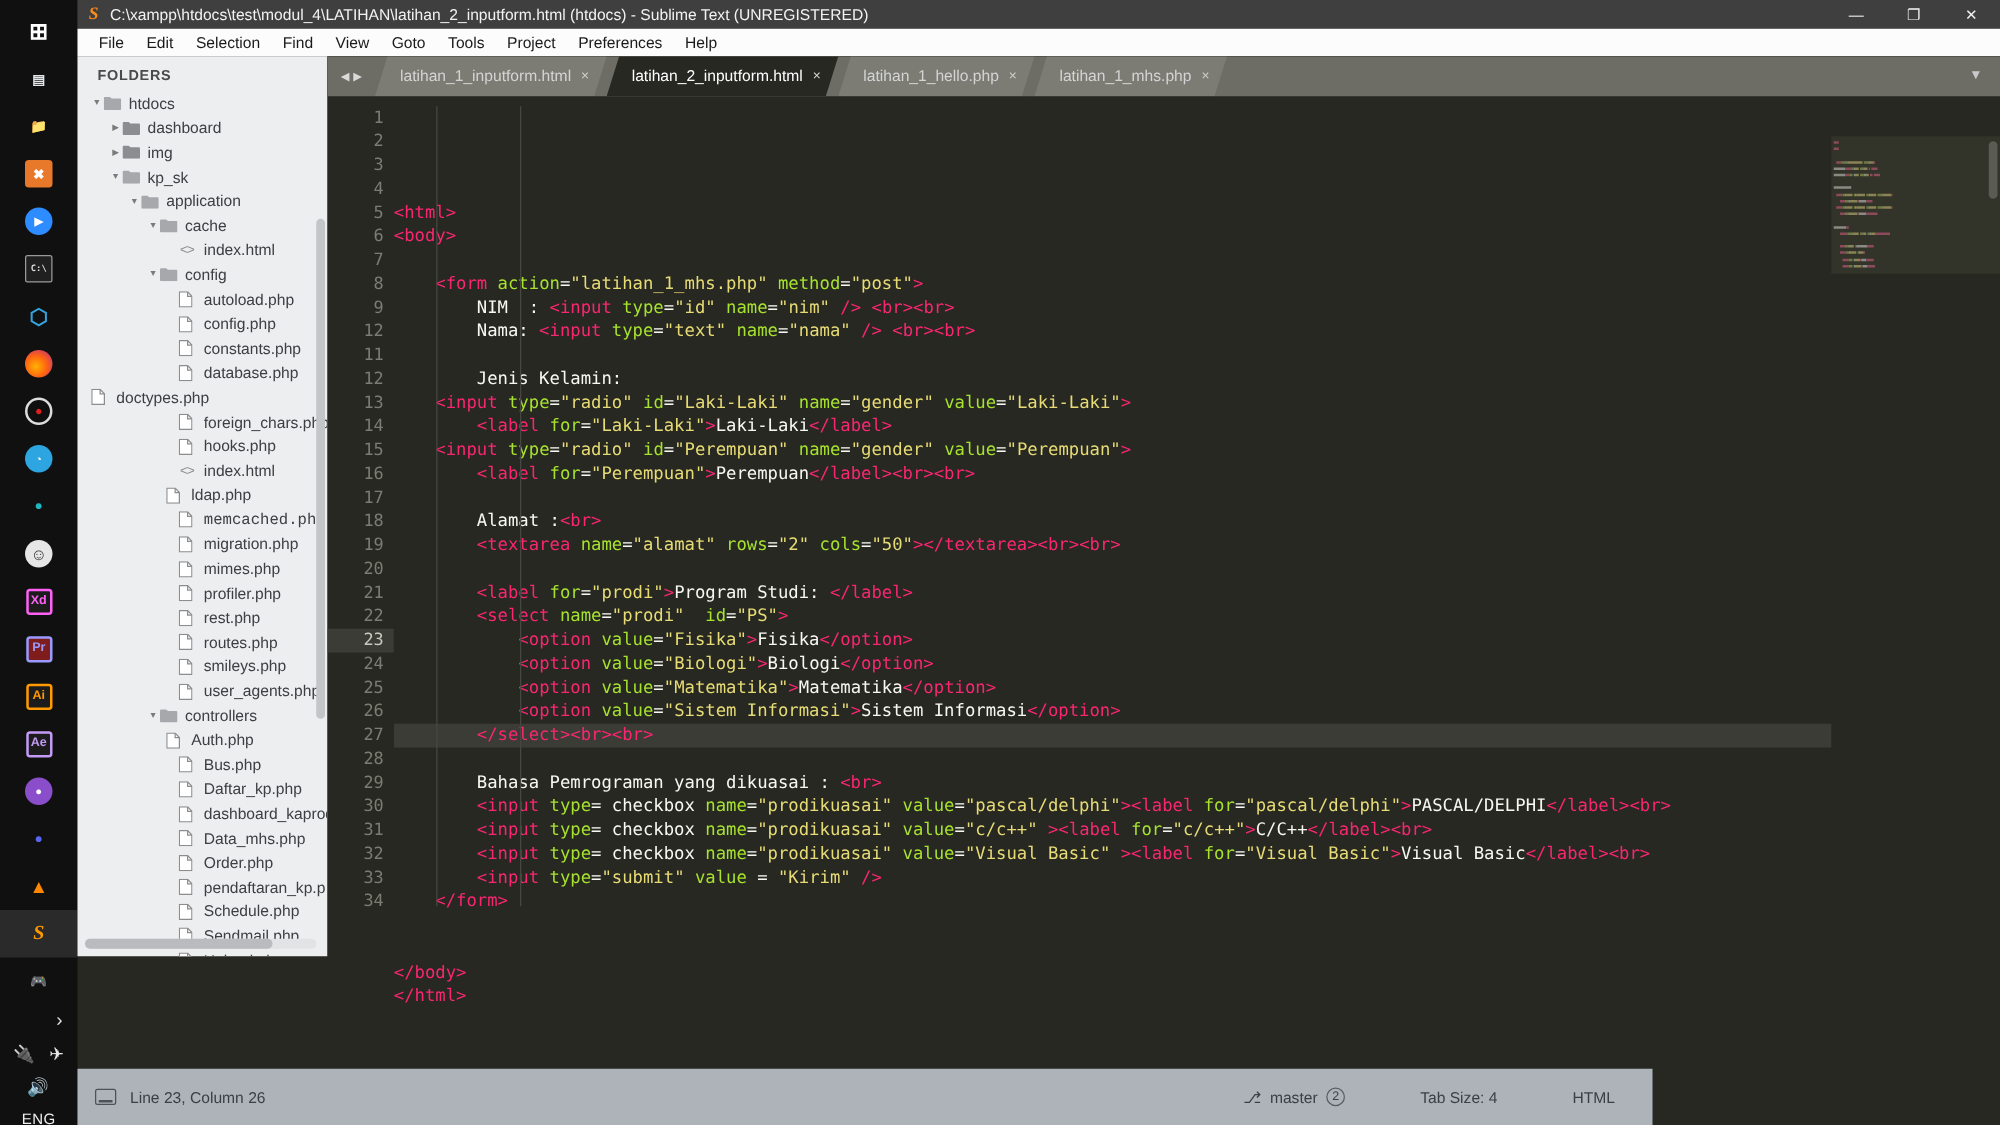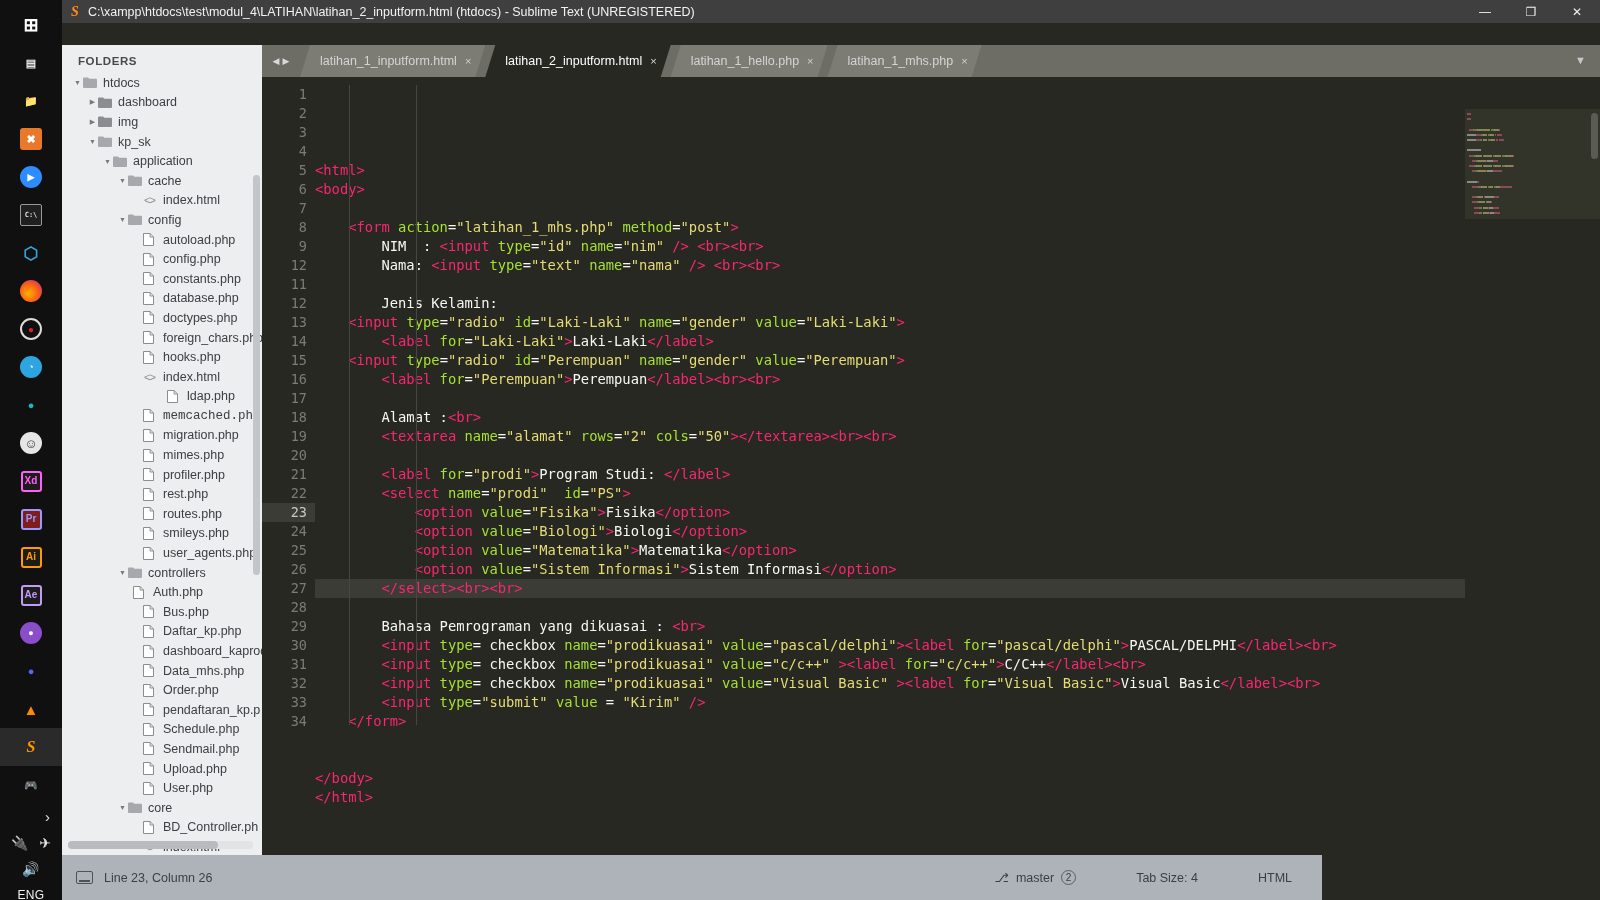--- a/index.html
+++ b/index.html
@@ -71,21 +71,21 @@
   }
   .menu-item { padding: 0 9px; height: 22px; line-height: 22px; }
 
   .body-area {
     position: absolute; left: 0; top: 45px; width: 1538px; height: 810px;
     display: flex;
   }
 
   
   .sidebar {
-    width: 200px; height: 810px; background: #edeef0;
+    width: 200px; height: 720px; background: #edeef0;
     position: relative; overflow: hidden; flex: none;
   }
   .sb-title {
     font-size: 11.5px; font-weight: bold; color: #4a4a4a;
     letter-spacing: .6px; padding: 10px 0 6px 16px;
   }
   .tree { font-size: 12.5px; color: #3c4043; }
   .trow {
     height: 19.6px; display: flex; align-items: center;
     white-space: nowrap; overflow: hidden;
@@ -281,20 +281,32 @@
     <div class="titlebar">
       <div class="title-logo">S</div>
       <div class="title-text">C:\xampp\htdocs\test\modul_4\LATIHAN\latihan_2_inputform.html (htdocs) - Sublime Text (UNREGISTERED)</div>
       <div class="win-btns">
         <div class="win-btn">—</div>
         <div class="win-btn">❐</div>
         <div class="win-btn close">✕</div>
       </div>
     </div>
 
+    <div class="menubar" id="menubar">
+        <div class="menu-item">File</div>
+        <div class="menu-item">Edit</div>
+        <div class="menu-item">Selection</div>
+        <div class="menu-item">Find</div>
+        <div class="menu-item">View</div>
+        <div class="menu-item">Goto</div>
+        <div class="menu-item">Tools</div>
+        <div class="menu-item">Project</div>
+        <div class="menu-item">Preferences</div>
+        <div class="menu-item">Help</div>
+      </div>
 
     <div class="body-area">
 
       <div class="sidebar">
         <div class="sb-title">FOLDERS</div>
         <div class="tree" id="tree">
             <div class="trow" style="padding-left: 10px;">
               <span class="arrow">▼</span>
               <span class="ficon">
                 <svg width="14" height="11" viewBox="0 0 14 11">
@@ -397,21 +409,21 @@
             <div class="trow" style="padding-left: 70px;">
               <span class="arrow">&nbsp;</span>
               <span class="ficon">
                 <svg width="11" height="13" viewBox="0 0 11 13">
                   <path d="M.5.5h6.6L10.5 4v8.5H.5z" fill="#fff" stroke="#8d8d8d"></path>
                   <path d="M7.1.5V4h3.4" fill="none" stroke="#8d8d8d"></path>
                 </svg>
               </span>
               <span class="tname">database.php</span>
             </div>
-            <div class="trow" style="padding-left: 70px;">
+            <div class="trow" style="">
               <span class="arrow">&nbsp;</span>
               <span class="ficon">
                 <svg width="11" height="13" viewBox="0 0 11 13">
                   <path d="M.5.5h6.6L10.5 4v8.5H.5z" fill="#fff" stroke="#8d8d8d"></path>
                   <path d="M7.1.5V4h3.4" fill="none" stroke="#8d8d8d"></path>
                 </svg>
               </span>
               <span class="tname">doctypes.php</span>
             </div>
             <div class="trow" style="padding-left: 70px;">
@@ -434,21 +446,21 @@
               </span>
               <span class="tname">hooks.php</span>
             </div>
             <div class="trow" style="padding-left: 70px;">
               <span class="arrow">&nbsp;</span>
               <span class="ficon">
                 <span class="code-icon">&lt;&gt;</span>
               </span>
               <span class="tname">index.html</span>
             </div>
-            <div class="trow" style="padding-left: 60px; margin-left: 34px;">
+            <div class="trow" style="padding-left: 60px;">
               <span class="arrow">&nbsp;</span>
               <span class="ficon">
                 <svg width="11" height="13" viewBox="0 0 11 13">
                   <path d="M.5.5h6.6L10.5 4v8.5H.5z" fill="#fff" stroke="#8d8d8d"></path>
                   <path d="M7.1.5V4h3.4" fill="none" stroke="#8d8d8d"></path>
                 </svg>
               </span>
               <span class="tname">ldap.php</span>
             </div>
             <div class="trow" style="padding-left: 70px; font-family: Liberation Mono, monospace;">

